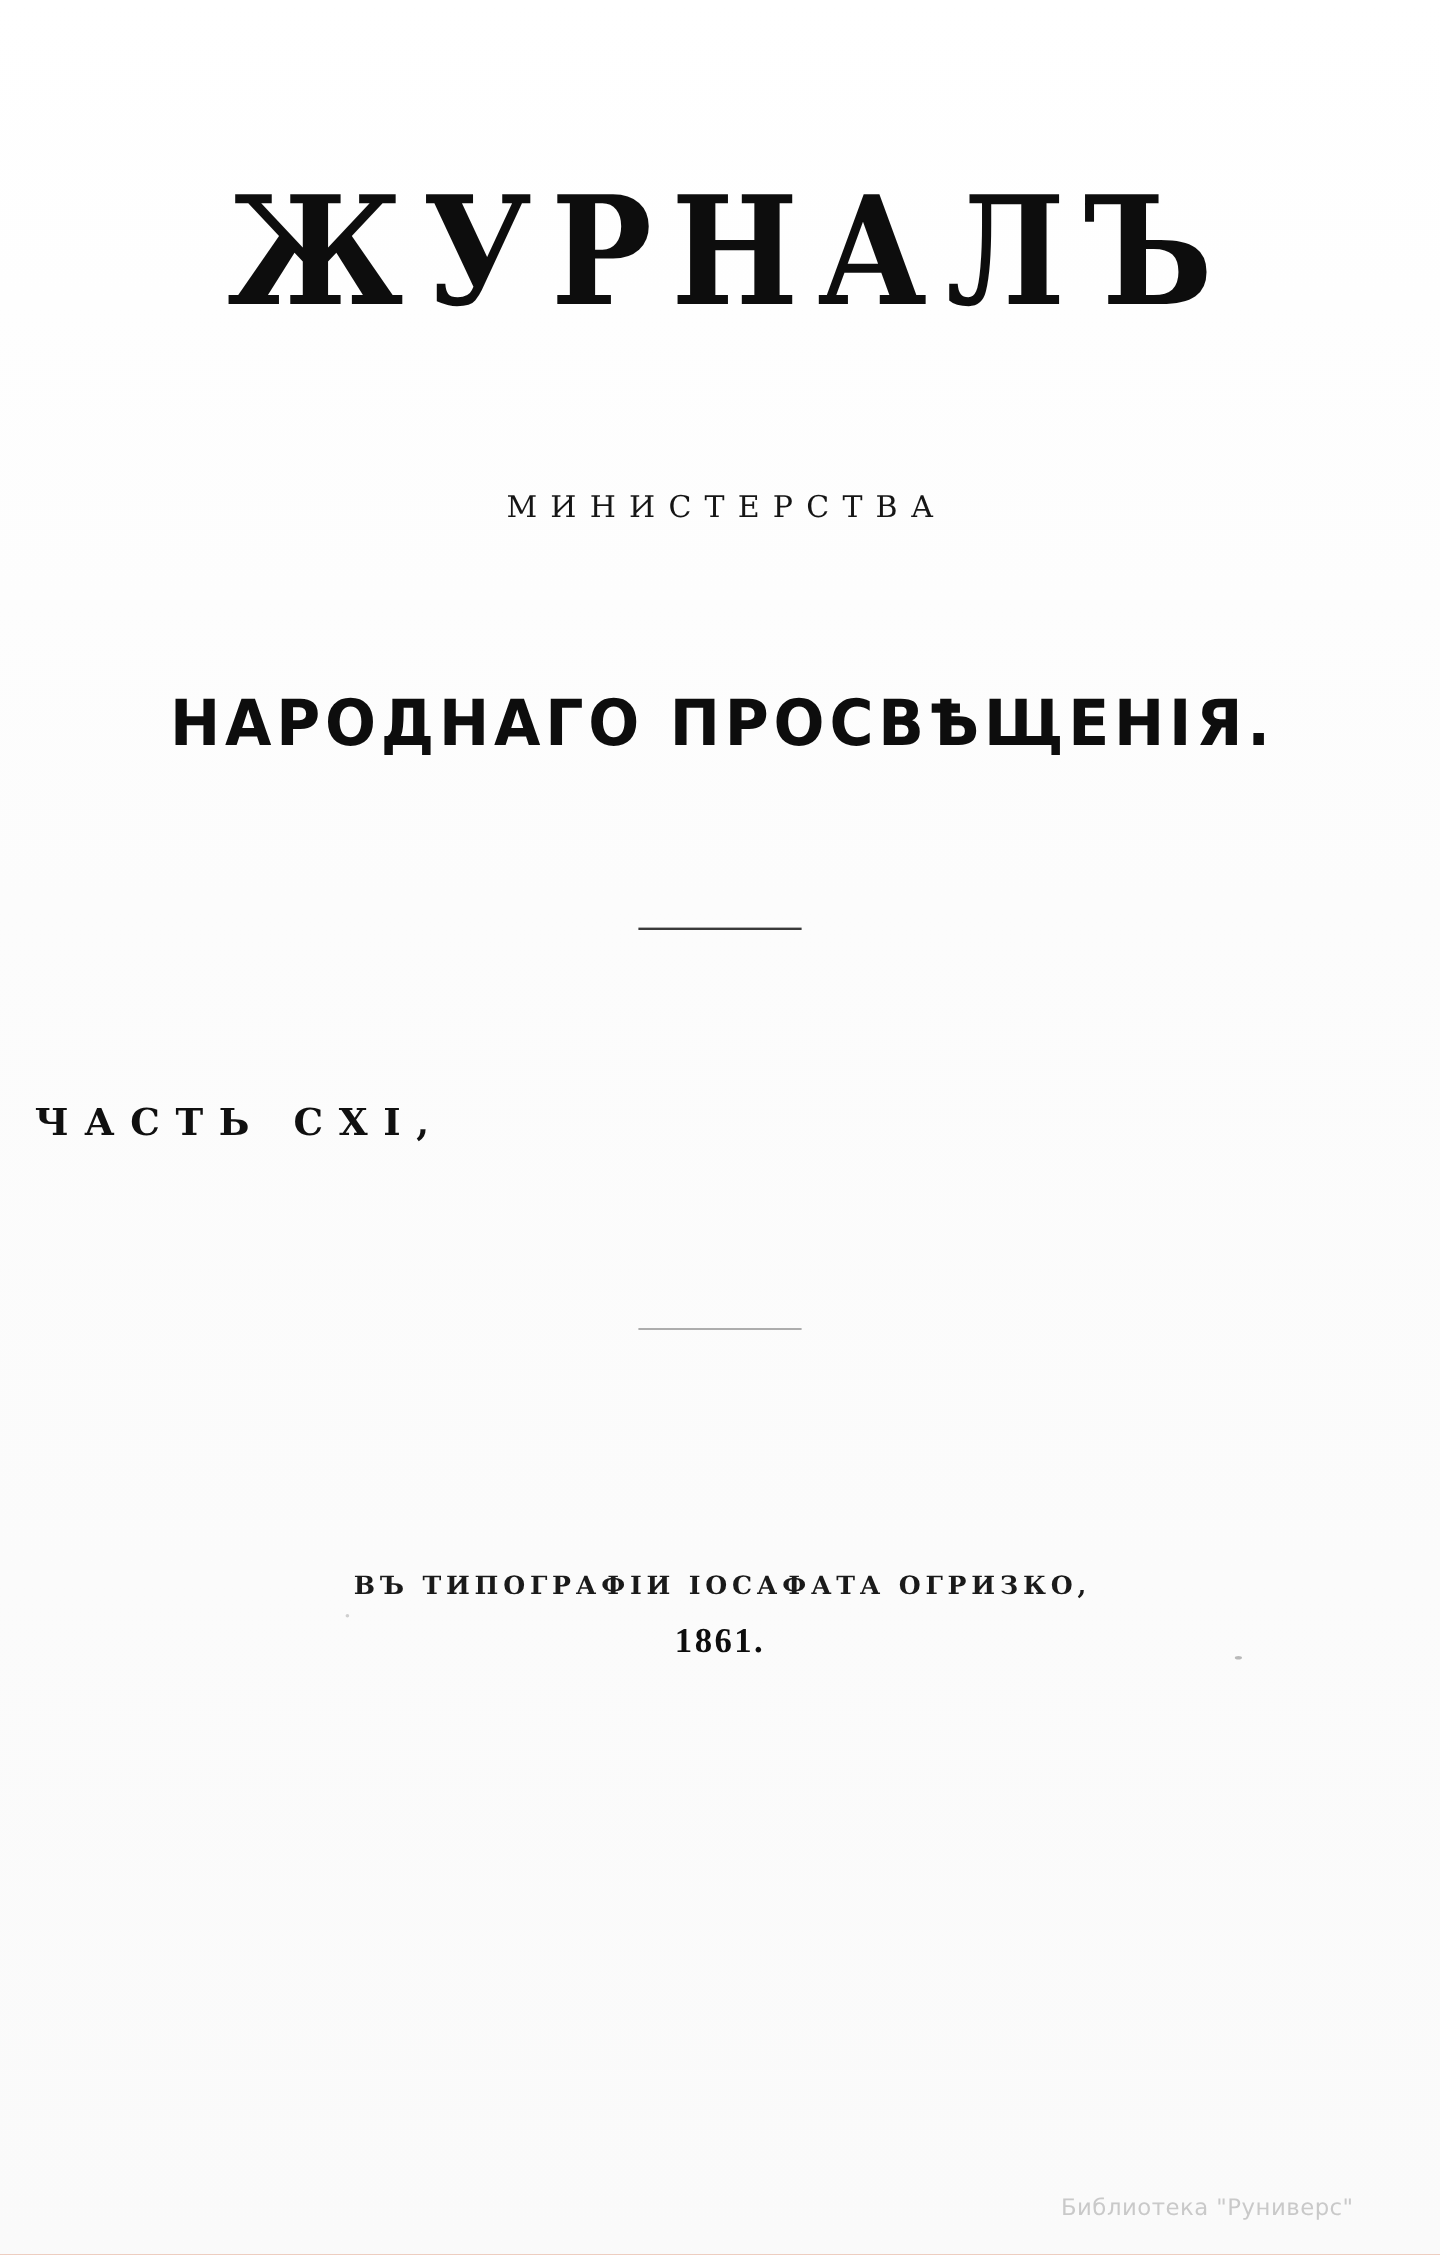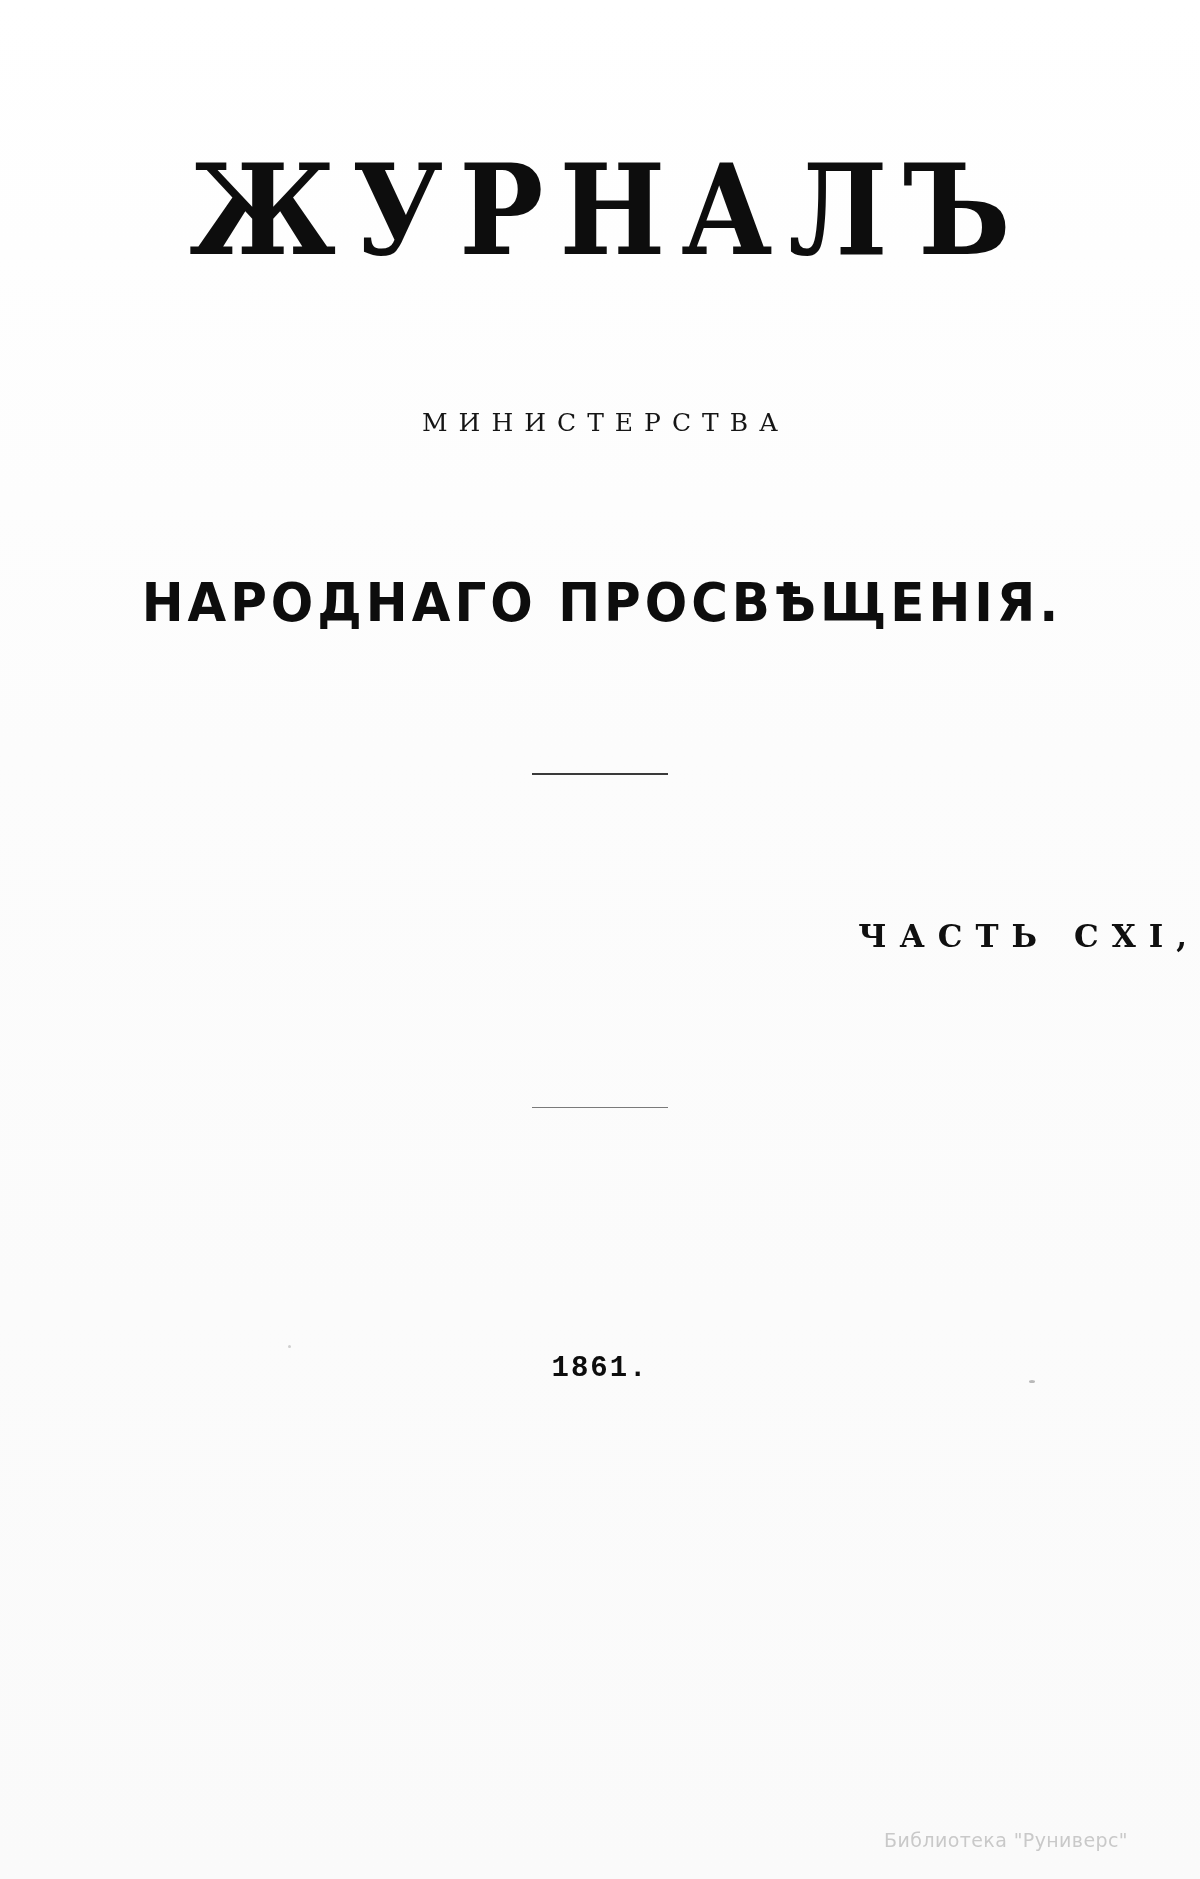--- a/index.html
+++ b/index.html
@@ -91,21 +91,21 @@
     top: 1107px;
     width: 136px;
     border-top: 1px solid #7a7a7a;
   }
 
   .part-line {
     position: absolute;
     top: 918px;
     left: 0;
     right: 0;
-    text-align: right;
+    text-align: left;
     font-family: "DejaVu Serif", serif;
     font-weight: 700;
     font-size: 31px;
     letter-spacing: 13px;
     color: #101010;
     text-indent: 13px;
     margin-left: 16px;
   }
 
   .imprint {
@@ -127,21 +127,21 @@
     top: 1308px;
     font-family: "DejaVu Serif", serif;
     font-weight: 700;
     font-size: 21px;
     letter-spacing: 4px;
     color: #1a1a1a;
     text-indent: 4px;
   }
   .imprint-year {
     top: 1352px;
-    font-family: Liberation Mono, monospace;
+    font-family: Liberation Serif, serif;
     font-weight: 700;
     font-size: 29px;
     letter-spacing: 2px;
     color: #0d0d0d;
   }
 
   .speck {
     position: absolute;
     background: #b9b9b9;
     border-radius: 50%;
@@ -172,20 +172,21 @@
 
   <div class="subtitle-education">НАРОДНАГО ПРОСВѢЩЕНІЯ.</div>
 
   <div class="rule rule-1"></div>
 
   <div class="part-line">ЧАСТЬ CXI,</div>
 
   <div class="rule rule-2"></div>
 
 
+  <div class="imprint imprint-printer">ВЪ ТИПОГРАФІИ ІОСАФАТА ОГРИЗКО,</div>
 
   <div class="imprint imprint-year">1861.</div>
 
   <div class="speck speck-a"></div>
   <div class="speck speck-b"></div>
 
   <div class="watermark">Библиотека "Руниверс"</div>
 </div>
 
 </body></html>

